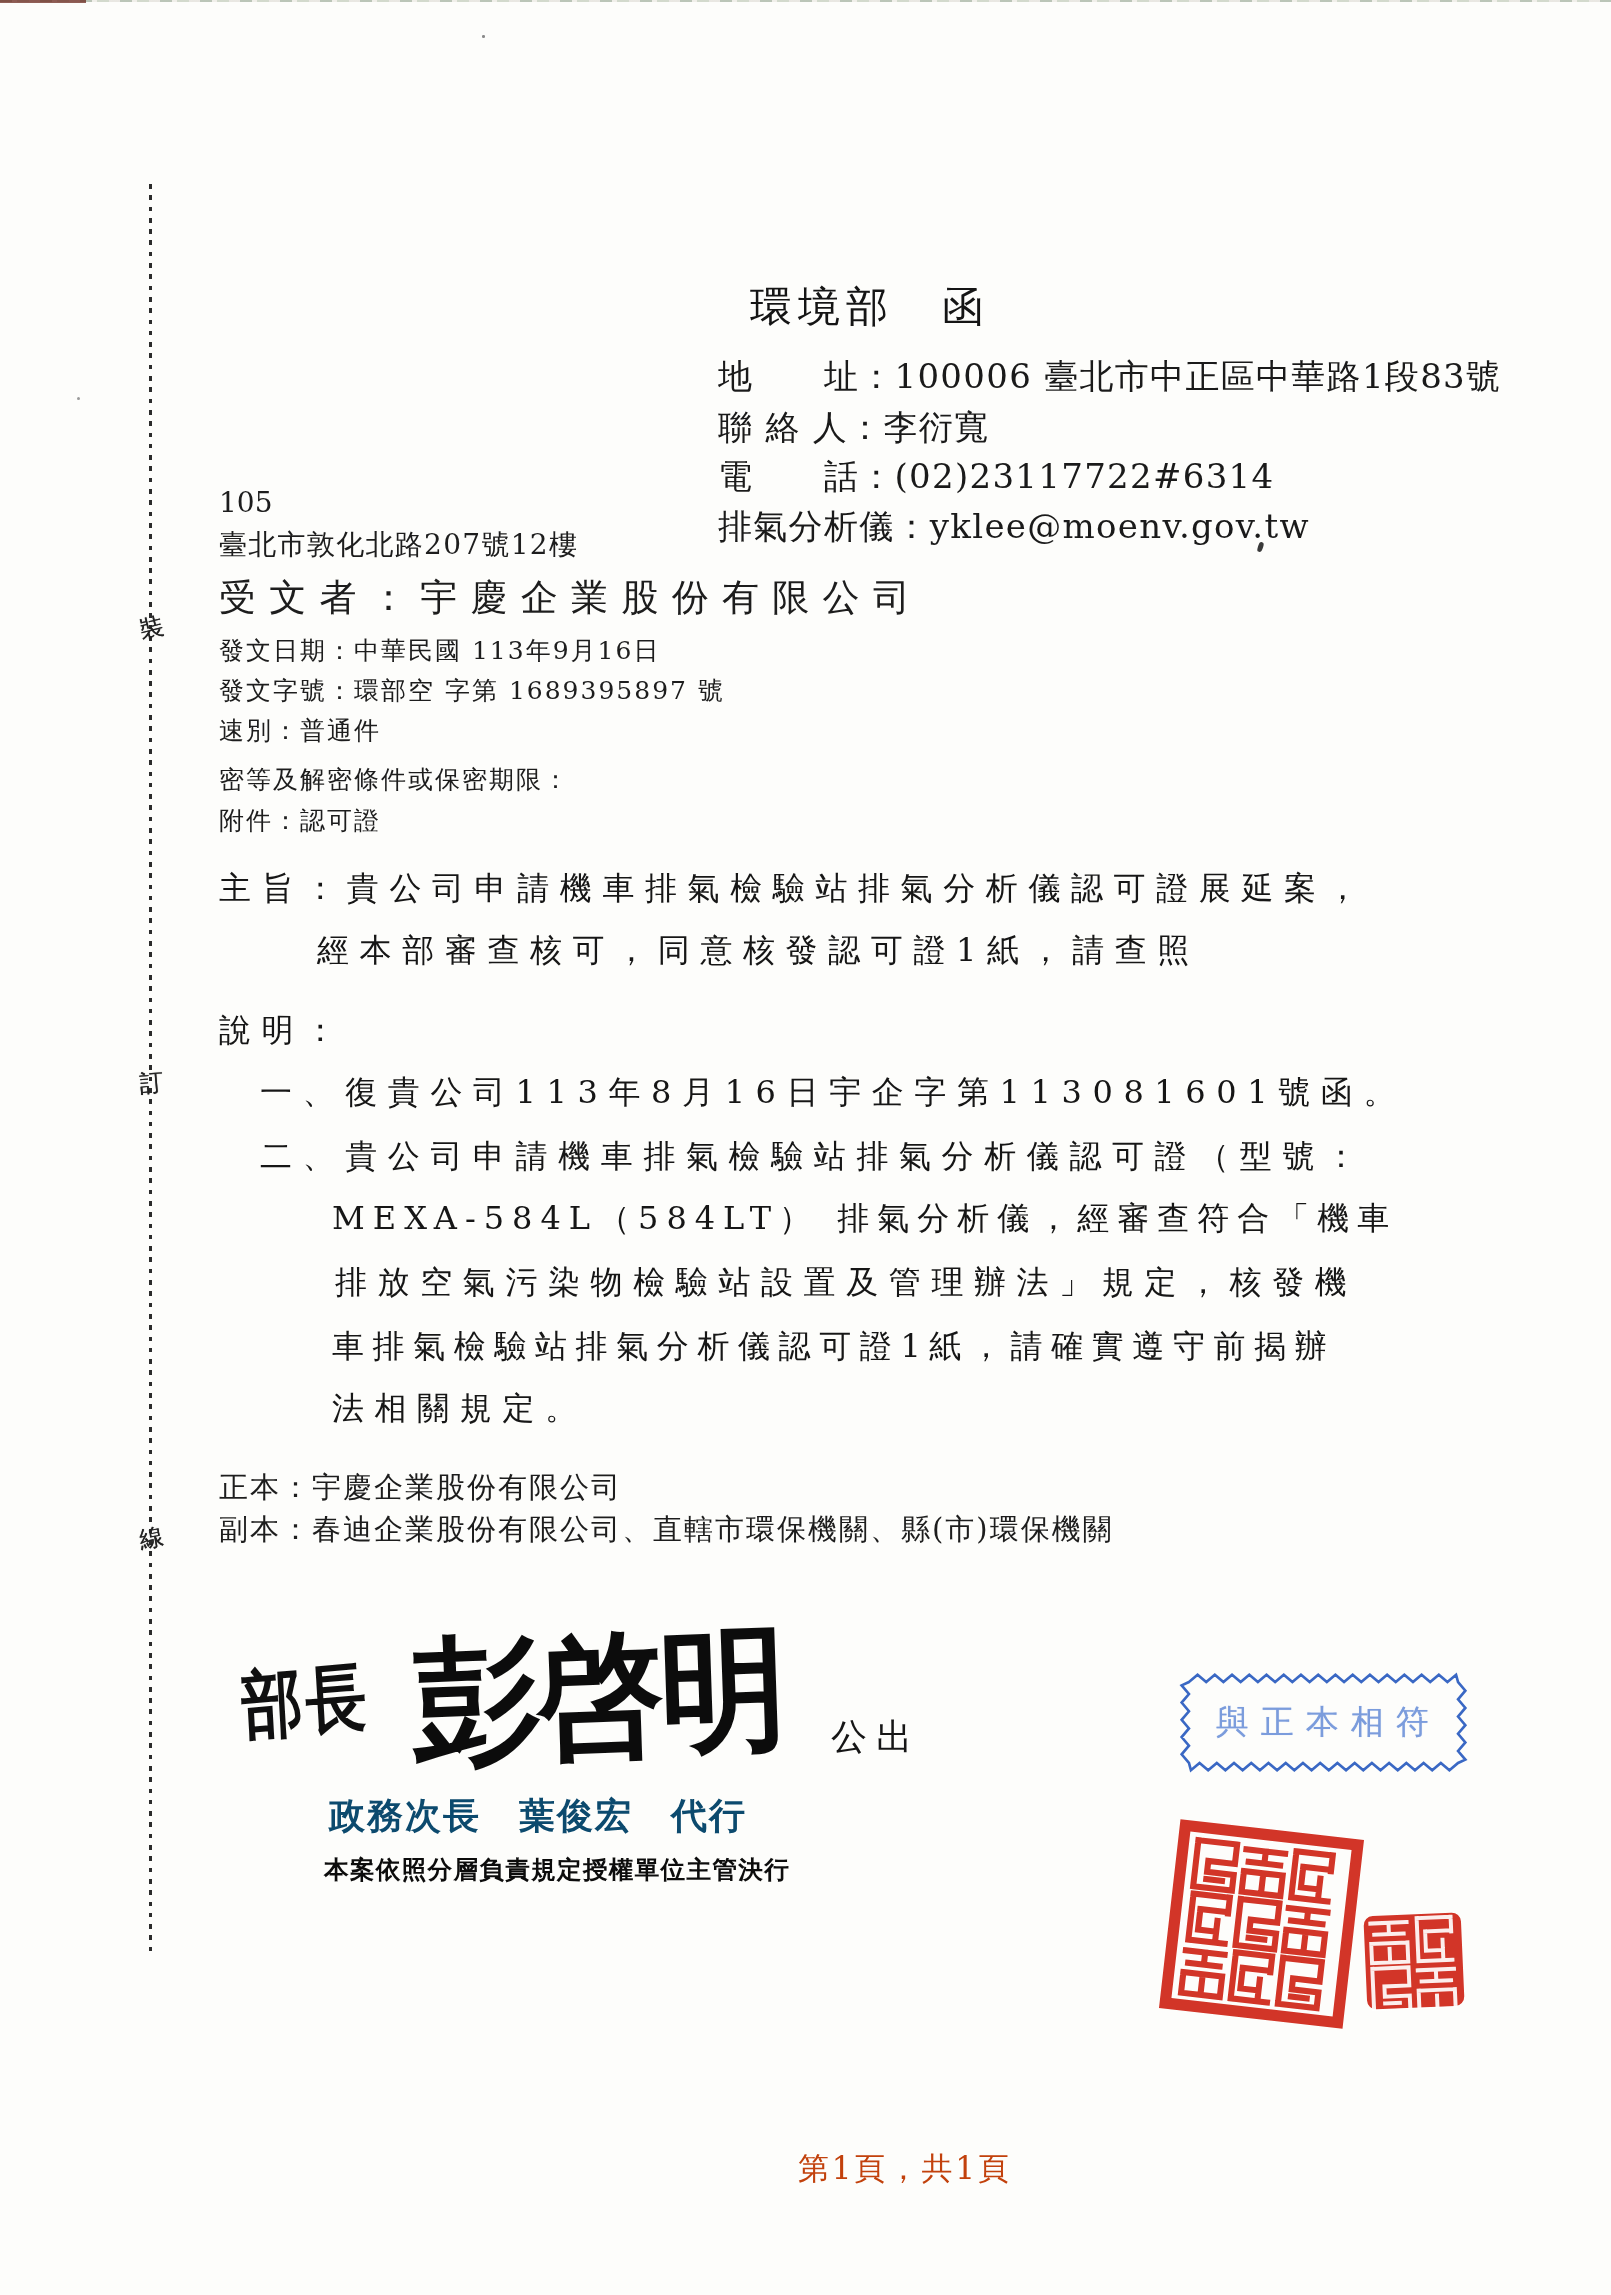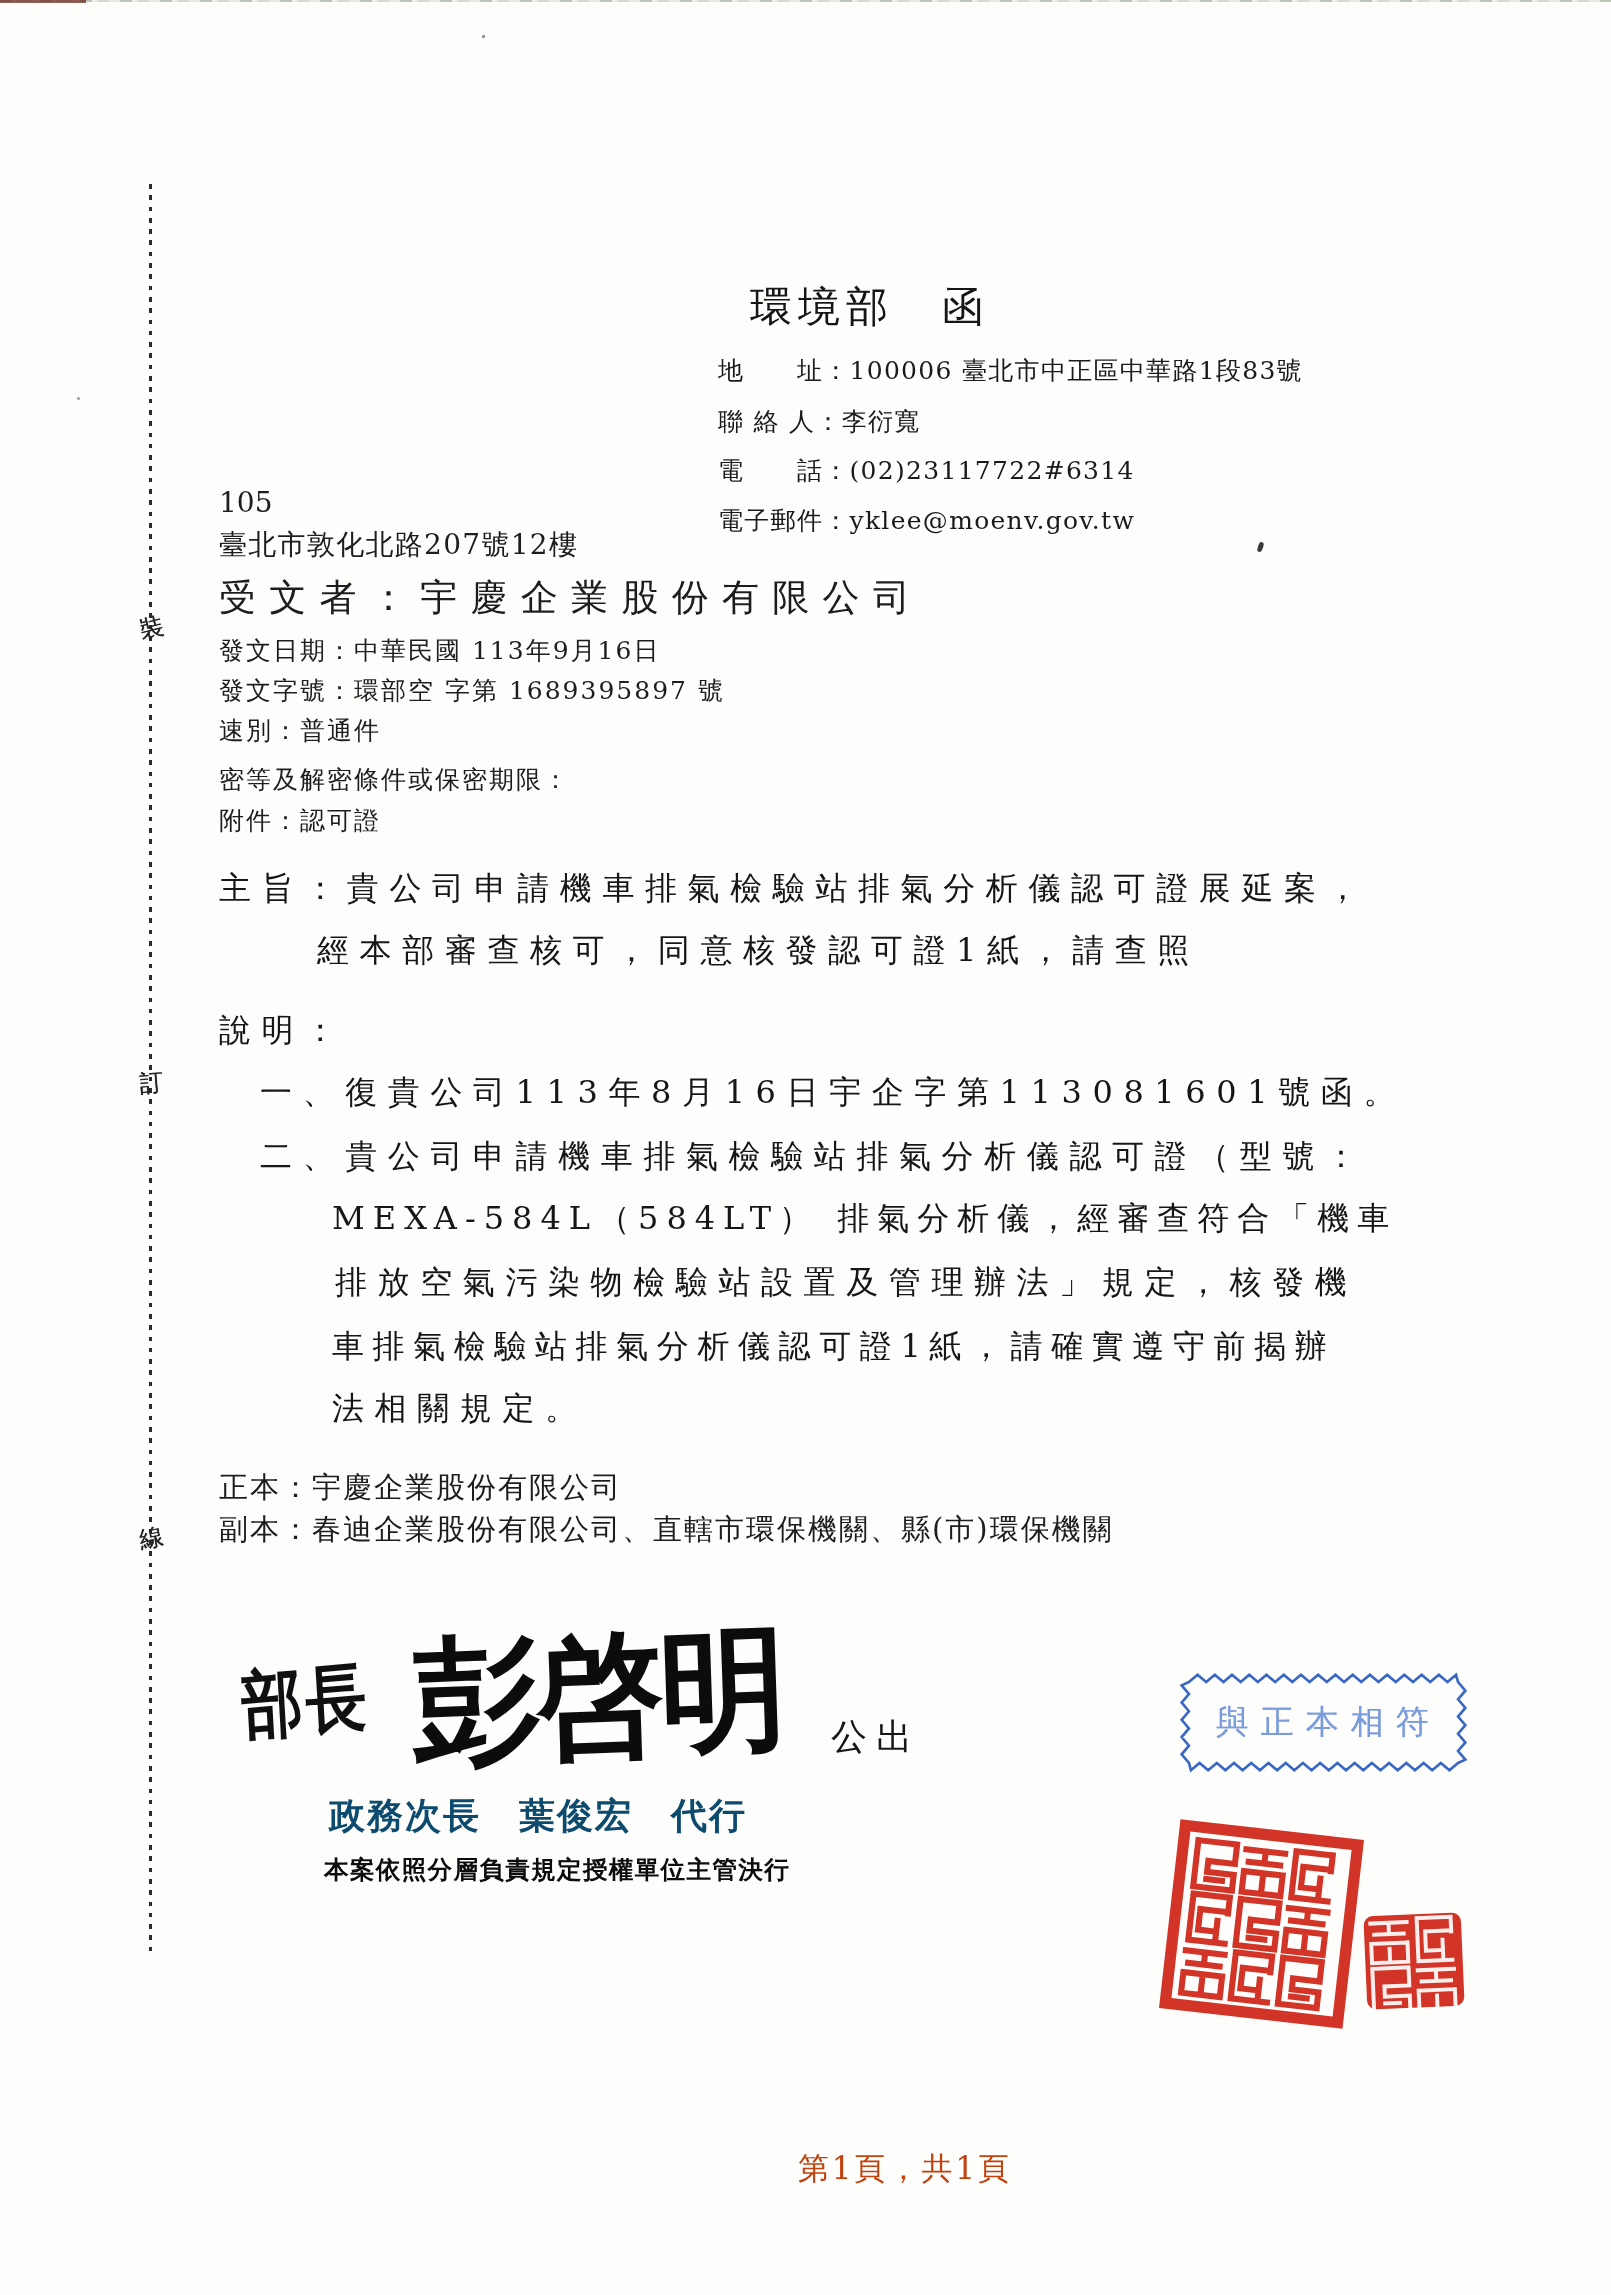--- a/index.html
+++ b/index.html
@@ -24,21 +24,21 @@
   .binding-line{left:149px;top:184px;width:2.7px;height:1767px;
     background:repeating-linear-gradient(180deg,#2b2b2b 0 4.6px,transparent 4.6px 11.3px);}
   .bind-mark{left:134px;width:35px;text-align:center;font-size:24px;color:#222;
     text-shadow:0 0 0.7px #222;}
   .bind-mark-1{top:612px;transform:rotate(-14deg);}
   .bind-mark-2{top:1067px;transform:rotate(-5deg);}
   .bind-mark-3{top:1522px;transform:rotate(-10deg);}
 
   
   .doc-title{left:750px;top:279px;font-size:42px;letter-spacing:6px;color:#151515;}
-  .hdr-row{left:718px;font-size:25px;letter-spacing:1.3px;color:#1a1a1a;}
+  .hdr-row{left:718px;font-size:34px;letter-spacing:1.3px;color:#1a1a1a;}
   .hdr-row-0{top:354px;}
   .hdr-row-1{top:405px;}
   .hdr-row-2{top:454px;}
   .hdr-row-3{top:504px;}
 
   
   .zip{left:219px;top:486px;font-size:28px;}
   .addr{left:219px;top:526px;font-size:28px;letter-spacing:1.3px;}
   .recv{left:219px;top:573px;font-size:37px;letter-spacing:13.3px;}
 
@@ -98,21 +98,21 @@
 
 <div class="abs binding-line"></div>
 <div class="abs bind-mark bind-mark-1">裝</div>
 <div class="abs bind-mark bind-mark-2">訂</div>
 <div class="abs bind-mark bind-mark-3">線</div>
 
 <div class="abs doc-title">環境部　函</div>
 <div class="abs hdr-row hdr-row-0">地　　址：100006 臺北市中正區中華路1段83號</div>
 <div class="abs hdr-row hdr-row-1">聯 絡 人：李衍寬</div>
 <div class="abs hdr-row hdr-row-2">電　　話：(02)23117722#6314</div>
-<div class="abs hdr-row hdr-row-3">電子郵件：yklee@moenv.gov.tw</div>
+<div class="abs hdr-row hdr-row-3">排氣分析儀：yklee@moenv.gov.tw</div>
 
 <div class="abs zip">105</div>
 <div class="abs addr">臺北市敦化北路207號12樓</div>
 <div class="abs recv">受文者：宇慶企業股份有限公司</div>
 
 <div class="abs meta-row meta-row-0">發文日期：中華民國 113年9月16日</div>
 <div class="abs meta-row meta-row-1">發文字號：環部空 字第 1689395897 號</div>
 <div class="abs meta-row meta-row-2">速別：普通件</div>
 <div class="abs meta-row meta-row-3">密等及解密條件或保密期限：</div>
 <div class="abs meta-row meta-row-4">附件：認可證</div>

